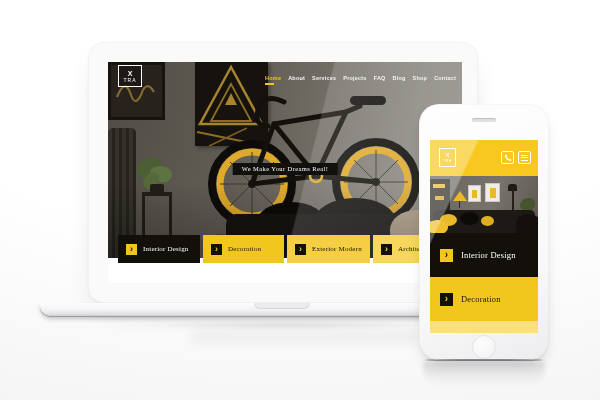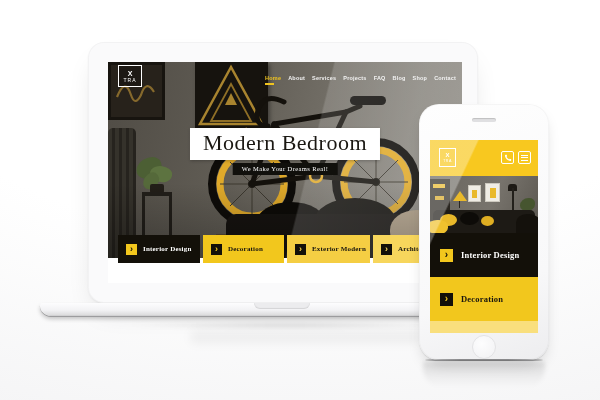--- a/index.html
+++ b/index.html
@@ -89,21 +89,21 @@
     position:absolute;left:50%;top:101px;transform:translateX(-50%);
     background:#11100c;color:#fff;font-family:"Liberation Serif",serif;
     font-size:6.5px;line-height:12px;height:12px;padding:0 9px;white-space:nowrap;
     letter-spacing:.4px;z-index:4;
   }
   
   .cat-row{position:absolute;left:10px;top:173px;height:28px;display:flex;gap:3px;z-index:6;}
   .cat{display:flex;align-items:center;gap:6px;padding-left:8px;box-sizing:border-box;height:28px;cursor:pointer;}
   .cat-icon{width:11px;height:11px;display:flex;align-items:center;justify-content:center;
     font-size:9px;line-height:1;font-weight:bold;flex:0 0 11px;}
-  .cat-label{font-family:"Liberation Serif",serif;font-weight:bold;font-size:7px;letter-spacing:.2px;white-space:nowrap;}
+  .cat-label{font-family:"Liberation Serif",serif;font-weight:normal;font-size:7px;letter-spacing:.2px;white-space:nowrap;}
   .cat1{background:#131009;width:82px;}
   .cat1 .cat-icon{background:#f2c71d;color:#131009;}
   .cat1 .cat-label{color:#fff;}
   .cat2{background:#f2c71d;width:81px;}
   .cat2 .cat-icon{background:#131009;color:#f2c71d;}
   .cat2 .cat-label{color:#18150f;}
   .cat3{background:#f5ce43;width:83px;}
   .cat3 .cat-icon{background:#131009;color:#f5ce43;}
   .cat3 .cat-label{color:#18150f;}
   .cat4{background:#f7d65c;width:110px;}
@@ -298,23 +298,20 @@
           <a>About</a>
           <a>Services</a>
           <a>Projects</a>
           <a>FAQ</a>
           <a>Blog</a>
           <a>Shop</a>
           <a>Contact</a>
         </nav>
       </div>
 
-      <div class="hero-title-box">
-        <h1>Modern Bedroom</h1>
-      </div>
       <div class="hero-tagline">We Make Your Dreams Real!</div>
 
       <div class="cat-row">
         <div class="cat cat1">
           <span class="cat-icon">›</span>
           <span class="cat-label">Interior Design</span>
         </div>
         <div class="cat cat2">
           <span class="cat-icon">›</span>
           <span class="cat-label">Decoration</span>

